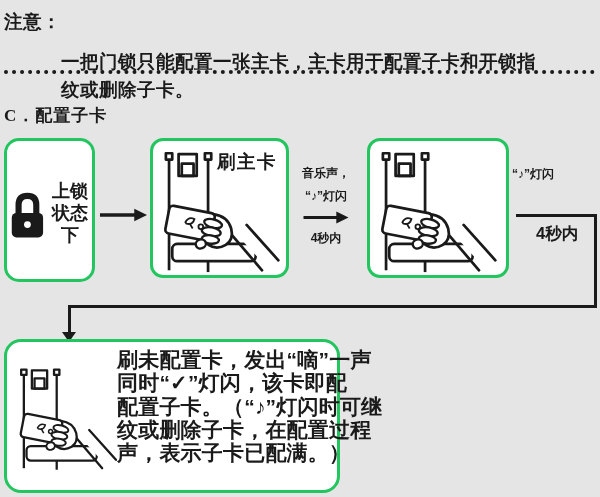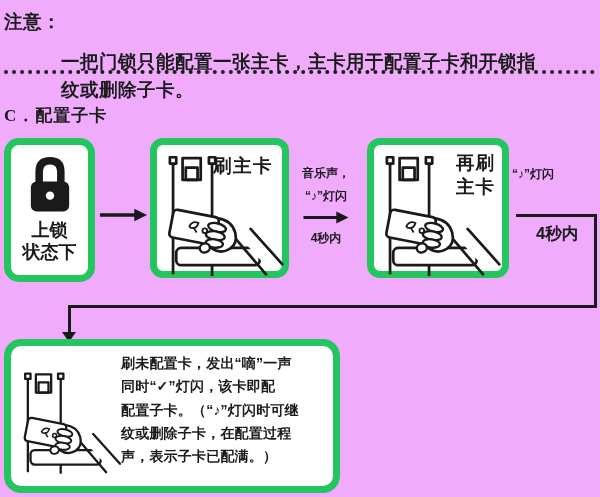--- a/index.html
+++ b/index.html
@@ -1,31 +1,31 @@
 <!DOCTYPE html>
 <html><head>
 <meta charset="utf-8">
 <style>
   html,body{margin:0;padding:0;background:#fff;}
-  .page{position:relative;width:600px;height:497px;background:#f0abfc;overflow:hidden;
+  .page{position:relative;width:600px;height:497px;background:#e5e5e5;overflow:hidden;
         font-family:"Liberation Sans",sans-serif;color:#1a1a1a;font-weight:700;}
   
   .notice{position:absolute;left:4px;top:8px;width:592px;display:flex;
           font-size:18.5px;line-height:28px;letter-spacing:0.5px;}
   .notice-label{flex:0 0 auto;white-space:nowrap;}
   .notice-body{flex:1 1 auto;margin-top:40px;}
   
   .dotted{position:absolute;left:4px;top:70px;width:591px;height:0;
           border-bottom:4px dotted #1a1a1a;}
   
   .heading{position:absolute;left:4px;top:104px;font-size:17px;letter-spacing:1px;font-family:Liberation Serif, serif;}
   
-  .box{position:absolute;border:7px solid #22c55e;border-radius:13px;background:#fff;box-sizing:border-box;}
+  .box{position:absolute;border:3px solid #22c55e;border-radius:13px;background:#fff;box-sizing:border-box;}
   .box1{left:4px;top:138px;width:91px;height:144px;border-radius:15px;
-        display:flex;flex-direction:column;align-items:center;}
+        display:flex;flex-direction:row;align-items:center;}
   .lock-svg{width:50px;height:60px;margin-top:9px;}
   .box1-label{margin-top:5px;text-align:center;font-size:18px;line-height:22px;}
   .box2{left:150px;top:138px;width:139px;height:140px;}
   .box3{left:367px;top:138px;width:142px;height:140px;}
   .reader-svg{position:absolute;left:2px;top:4px;width:127px;height:129px;}
   .box2-label{position:absolute;top:8px;right:9px;font-size:18.5px;letter-spacing:1.5px;white-space:nowrap;}
   .box3-label{position:absolute;top:6px;right:7px;font-size:18.5px;line-height:24px;text-align:center;letter-spacing:1px;}
   
   .arrow{position:absolute;}
   .arrow1{left:99px;top:207px;width:49px;height:16px;}
@@ -42,21 +42,21 @@
   .c2{left:594px;top:214px;width:3px;height:94px;}
   .c3{left:68px;top:305px;width:529px;height:3px;}
   .c4{left:68px;top:305px;width:3px;height:29px;}
   .down-arrowhead{position:absolute;left:62px;top:332px;width:0;height:0;
      border-left:7.5px solid transparent;border-right:7.5px solid transparent;
      border-top:10px solid #1a1a1a;}
   
   .bottombox{left:4px;top:339px;width:336px;height:154px;border-radius:17px;}
   .reader-bottom{left:5px;top:4px;width:107px;height:142px;}
   .result-text{position:absolute;left:110px;top:6px;width:222px;
-               font-size:14px;line-height:23.3px;letter-spacing:0.2px;}
+               font-size:21px;line-height:23.3px;letter-spacing:0.2px;}
   .result-text div{white-space:nowrap;}
 </style>
 </head>
 <body>
 
 <svg width="0" height="0" style="position:absolute" aria-hidden="true">
   <defs>
     <symbol id="lockicon" viewBox="0 0 60 72">
       <path d="M17 36 V21 Q17 8 30 8 Q43 8 43 21 V36" fill="none" stroke="#1a1a1a" stroke-width="9"></path>
       <rect x="7" y="33" width="46" height="36" rx="7" fill="#1a1a1a"></rect>
@@ -138,24 +138,20 @@
     <svg class="arrow2">
         <use href="#arrowright"></use>
       </svg>
     <div class="dur">4秒内</div>
   </div>
 
   <div class="box box3">
     <svg class="reader-svg">
         <use href="#reader"></use>
       </svg>
-    <div class="box3-label">
-      <div>再刷</div>
-      <div>主卡</div>
-    </div>
   </div>
 
   <div class="trans trans2">
     <div>“♪”灯闪</div>
   </div>
   <div class="duration2">4秒内</div>
 
   <div class="cl c1"></div>
   <div class="cl c2"></div>
   <div class="cl c3"></div>

